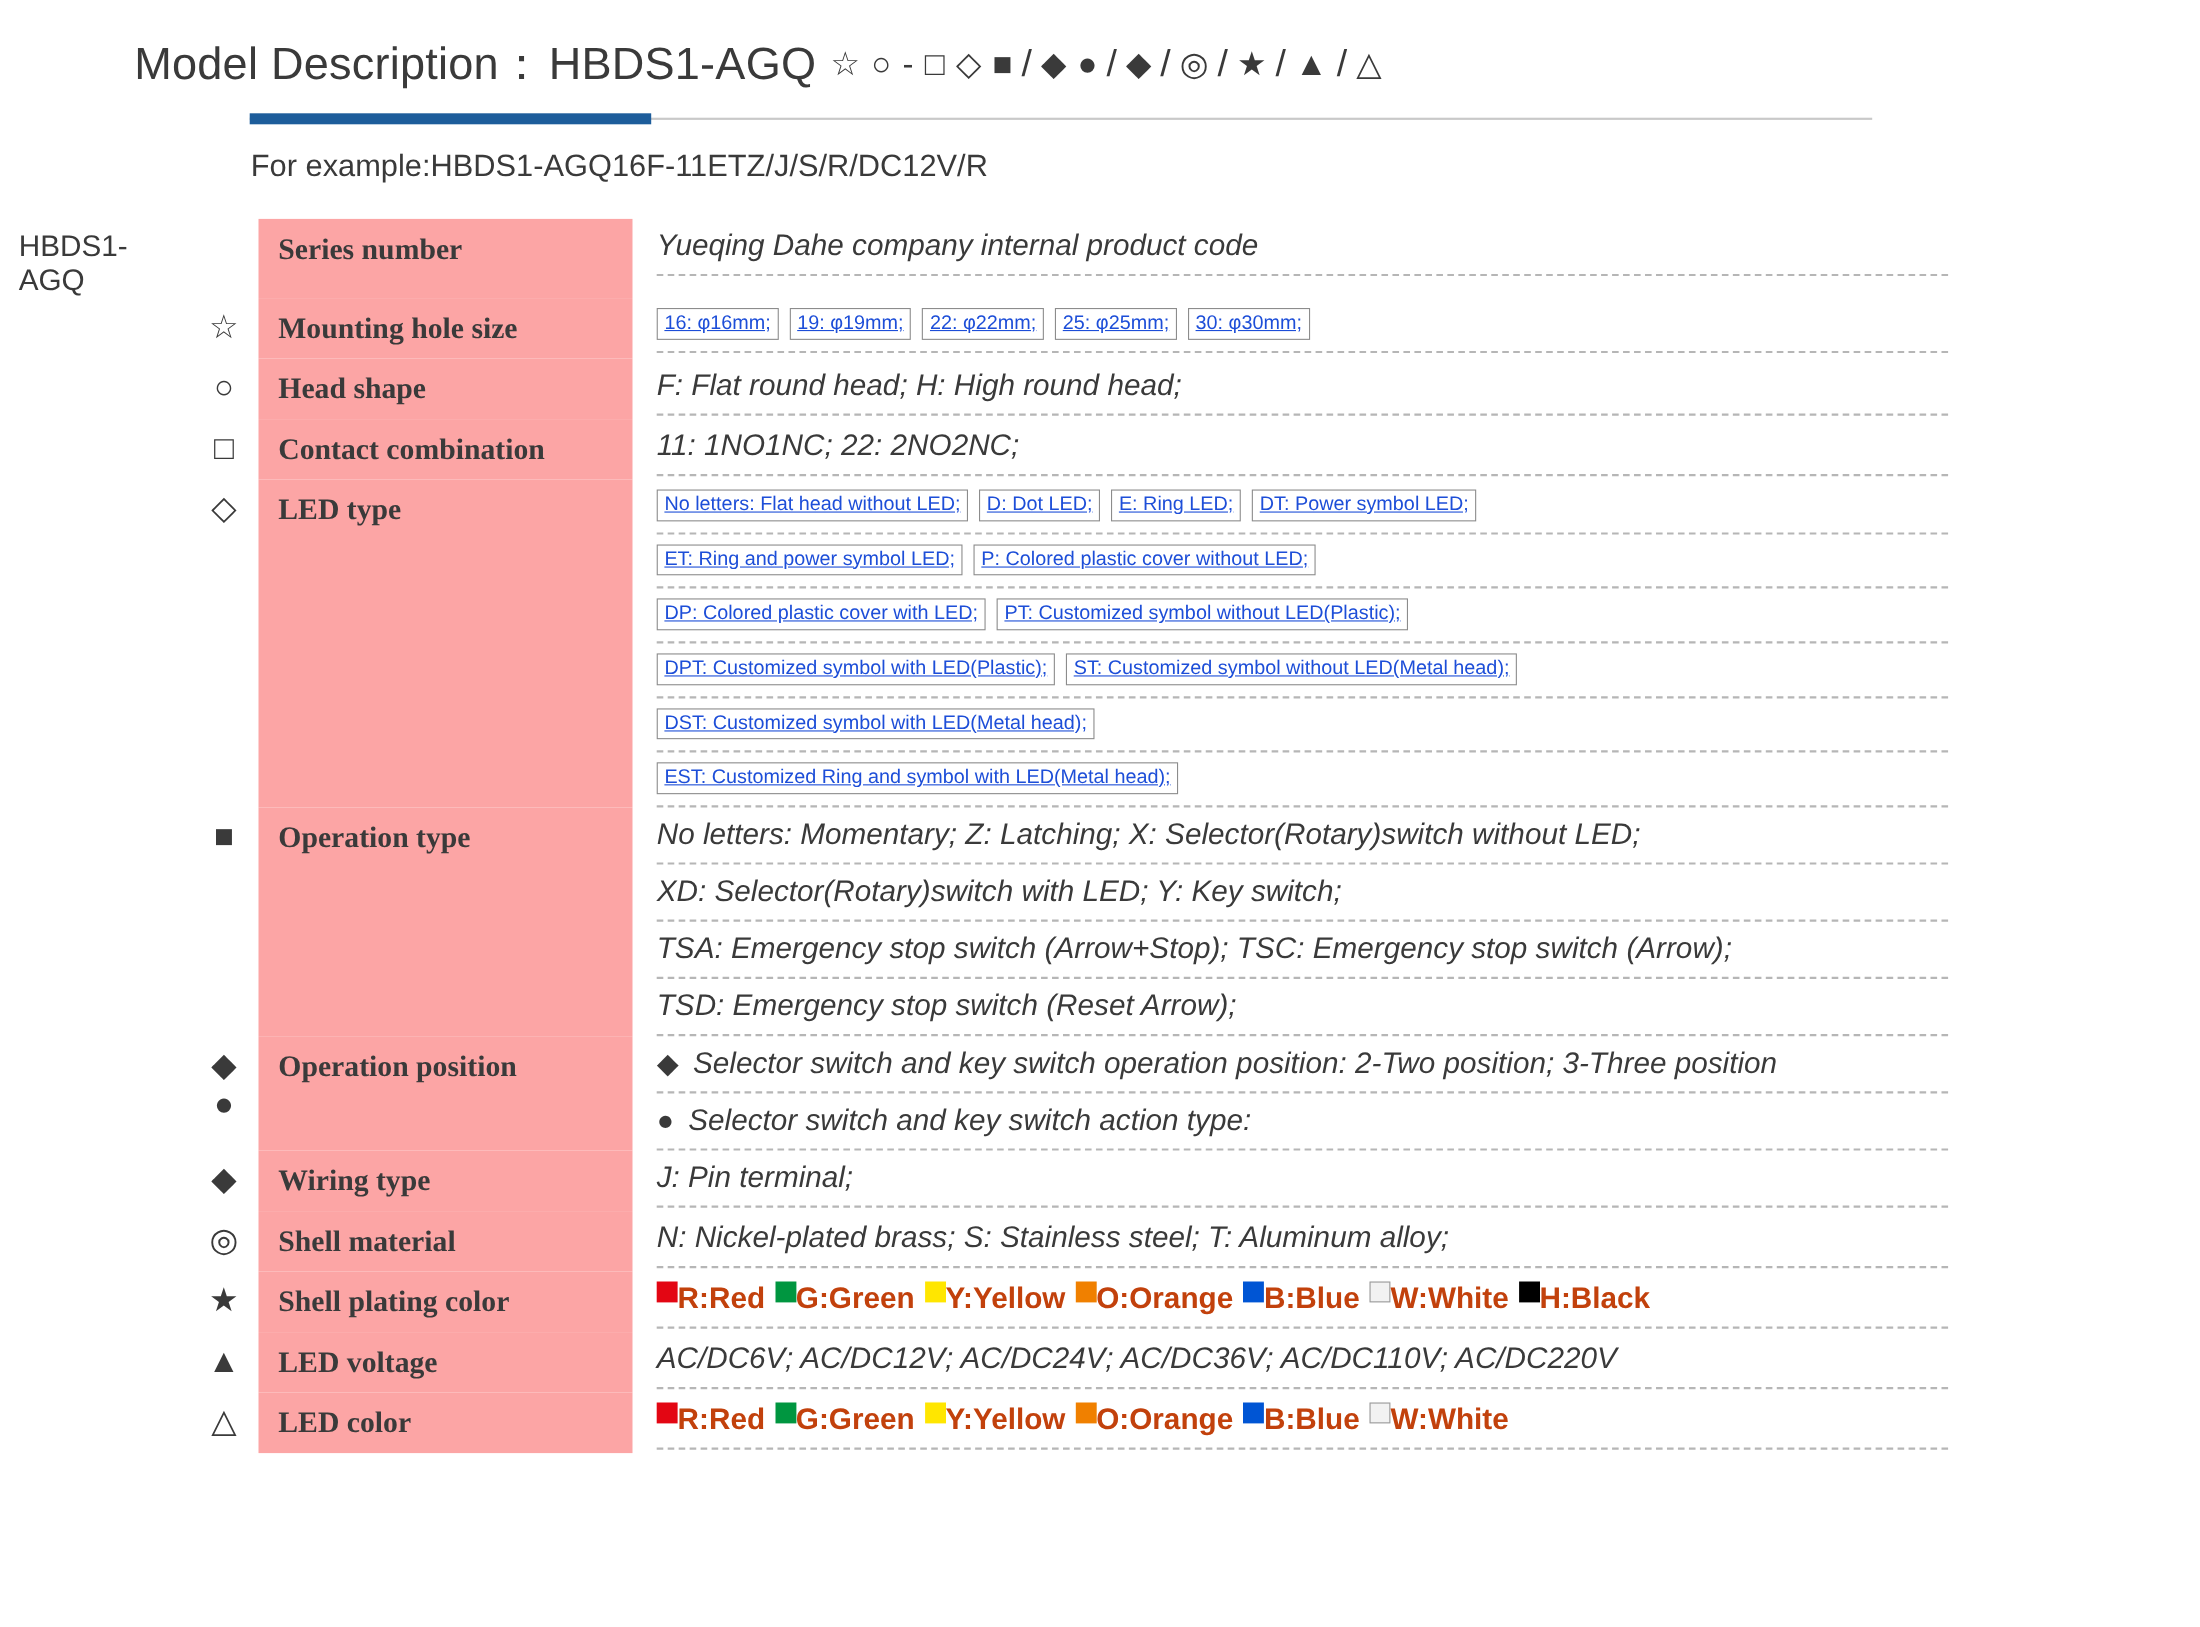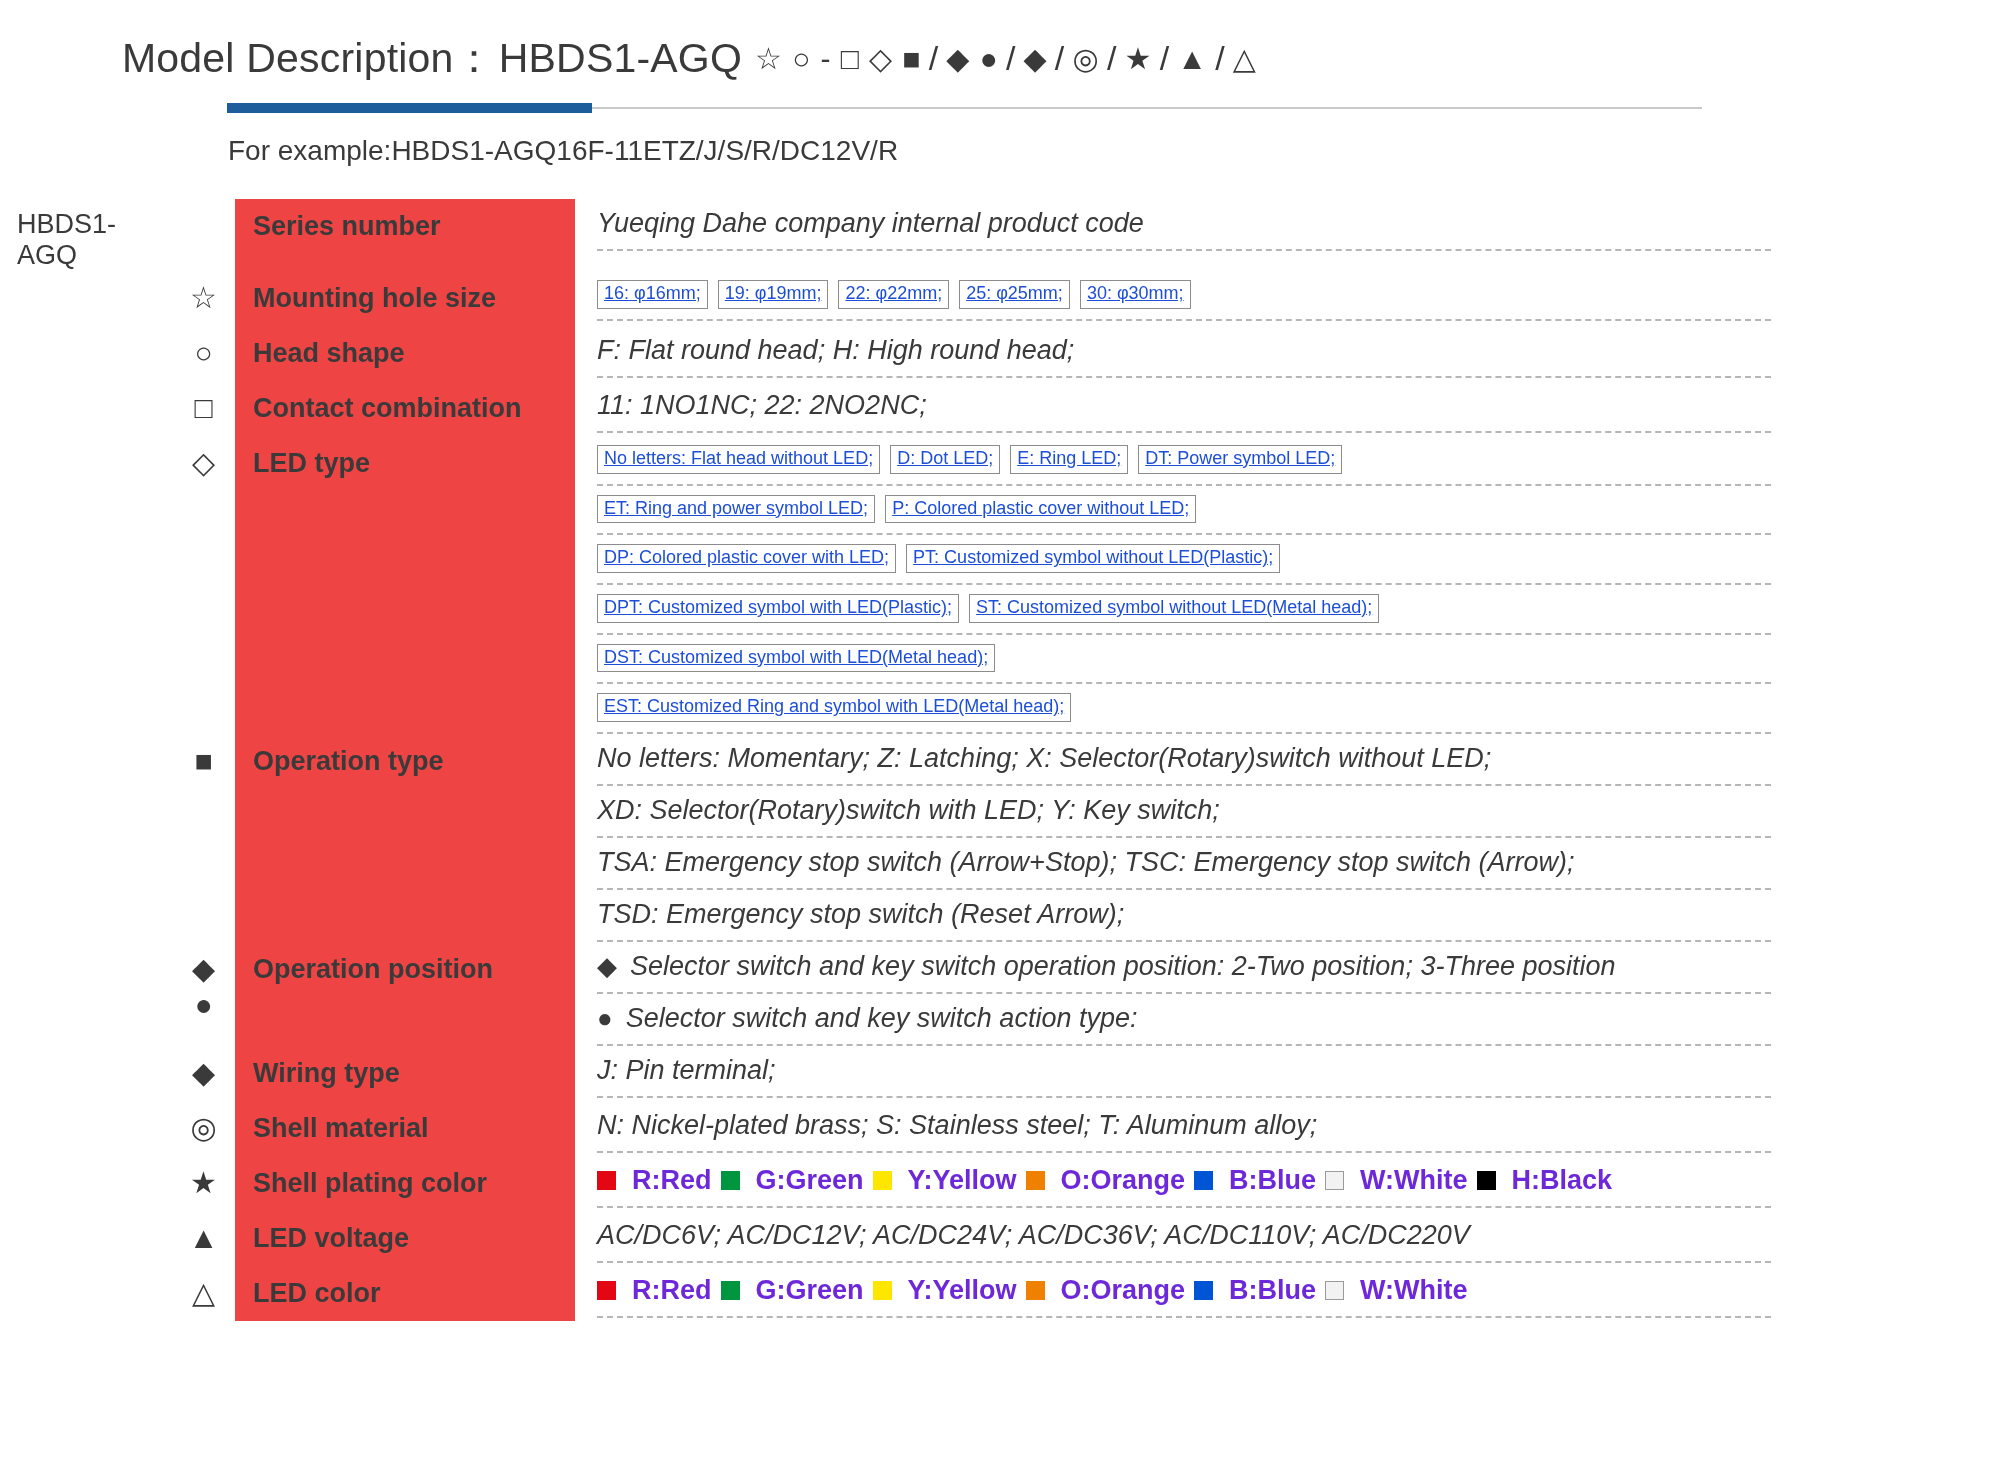--- a/index.html
+++ b/index.html
@@ -111,27 +111,28 @@
     flex: 0 0 63px;
     display: flex;
     flex-direction: column;
     align-items: center;
     padding-top: 12px;
     gap: 6px;
   }
   .col-label {
     width: 340px;
     flex: 0 0 340px;
-    background: #ef4444;
+    background: #fca5a5;
     display: flex;
     align-items: flex-start;
     padding: 12px 0 12px 18px;
     font-size: 27px;
     font-weight: bold;
     color: #3a3a3a;
+    font-family: Liberation Serif, serif;
   }
   .col-content {
     flex: 1 1 auto;
     padding-left: 22px;
     min-width: 0;
   }
 
   .sub {
     border-bottom: 2px dashed #b6b6b6;
     padding: 9px 0 10px 0;
@@ -176,25 +177,24 @@
 
   
   .swatches {
     display: flex;
     align-items: center;
     gap: 9px;
     flex-wrap: nowrap;
   }
   .sw-item {
     display: inline-flex;
-    align-items: center;
-    gap: 16px;
+    gap: 0;
     font-size: 27px;
     font-weight: bold;
-    color: #6d28d9;
+    color: #c2410c;
     white-space: nowrap;
   }
   .chip {
     width: 19px; height: 19px;
     display: inline-block;
     flex: 0 0 19px;
   }
   .chip.bordered { border: 1px solid #9a9a9a; }
 </style>
 </head>

